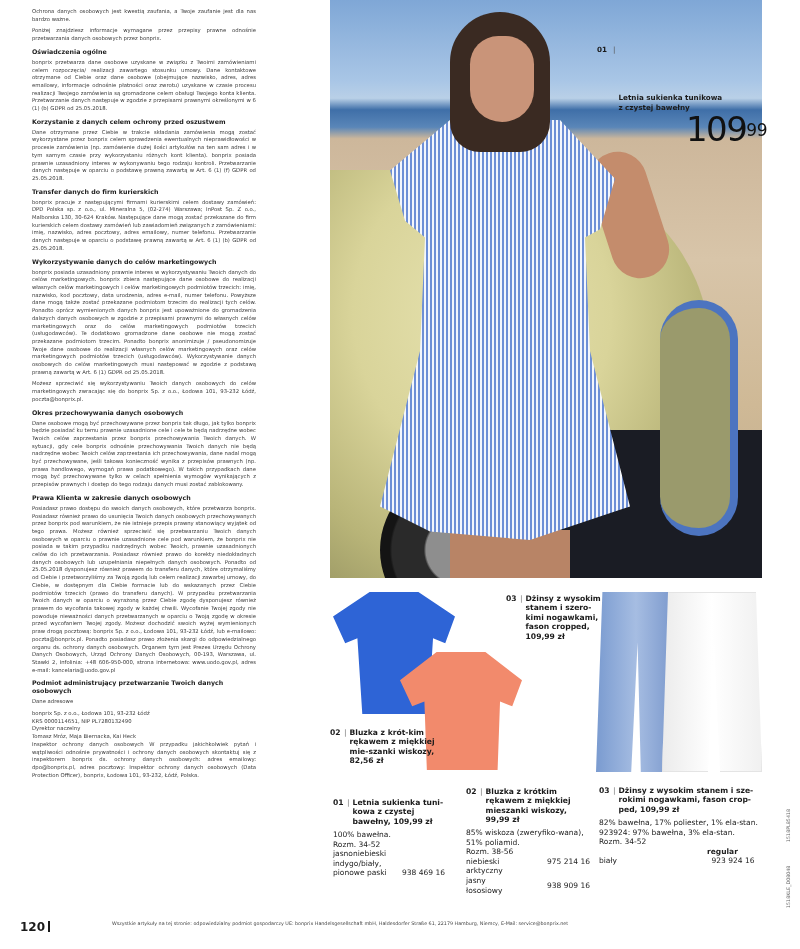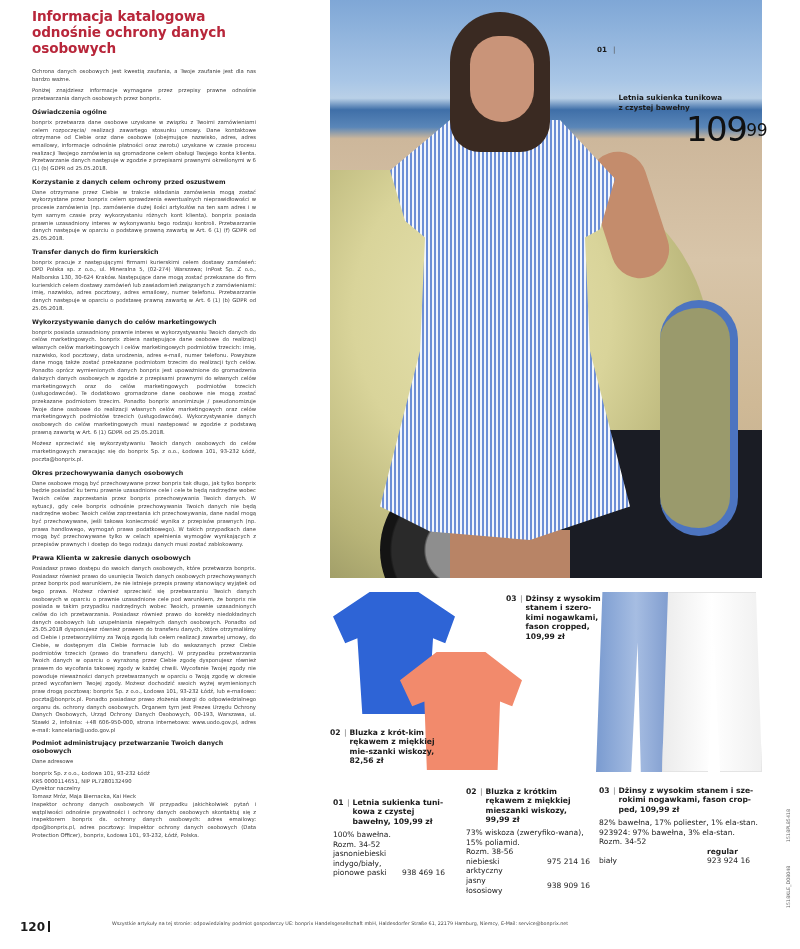--- a/index.html
+++ b/index.html
@@ -48,33 +48,32 @@
                 clip-path:polygon(8% 0,100% 0,98% 100%,56% 100%,52% 28%,44% 100%,0 100%); }
   .jeans.white { left:662px; width:100px; background:linear-gradient(90deg,#ebebeb,#ffffff 50%,#f0f0f0);
                  box-shadow:0 0 0 1px #e4e4e4 inset;
                  clip-path:polygon(6% 0,94% 0,100% 100%,58% 100%,52% 28%,46% 100%,0 100%); }
   
   .label { position:absolute; font-size:7.6px; line-height:9.4px; font-weight:bold; color:#1a1a1a; display:flex; }
   .label .num { flex:none; width:14px; }
   .label .sep { color:#777; font-weight:normal; margin-right:3px; }
   .desc { position:absolute; font-size:7.5px; line-height:9.6px; color:#222; }
   .desc .row { display:flex; justify-content:space-between; }
-  .desc .row .code { white-space:nowrap; }
+  .desc .row .code { white-space:nowrap;text-align:center; }
   .desc .head { font-weight:bold; }
   
   .pageno { position:absolute; left:20px; top:920px; font-size:12px; font-weight:bold; color:#1a1a1a; }
   .pageno .bar { display:inline-block; width:2px; height:11px; background:#1a1a1a; margin-left:3px; vertical-align:-1px; }
   .footer { position:absolute; left:112px; top:921px; font-size:4.8px; color:#444; white-space:nowrap; }
   .vcode { position:absolute; font-size:4.8px; color:#666; transform:rotate(-90deg); transform-origin:left top; white-space:nowrap; }
 </style>
 </head>
 <body>
 
 <div class="legal">
-  <h1>Informacja katalogowa odnośnie ochrony danych osobowych</h1>
   <p>Ochrona danych osobowych jest kwestią zaufania, a Twoje zaufanie jest dla nas bardzo ważne.</p>
   <p>Poniżej znajdziesz informacje wymagane przez przepisy prawne odnośnie przetwarzania danych osobowych przez bonprix.</p>
 
   <h2>Oświadczenia ogólne</h2>
   <p>bonprix przetwarza dane osobowe uzyskane w związku z Twoimi zamówieniami celem rozpoczęcia/ realizacji zawartego stosunku umowy. Dane kontaktowe otrzymane od Ciebie oraz dane osobowe (obejmujące nazwisko, adres, adres emailowy, informacje odnośnie płatności oraz zwrotu) uzyskane w czasie procesu realizacji Twojego zamówienia są gromadzone celem obsługi Twojego konta klienta. Przetwarzanie danych następuje w zgodzie z przepisami prawnymi określonymi w 6 (1) (b) GDPR od 25.05.2018.</p>
 
   <h2>Korzystanie z danych celem ochrony przed oszustwem</h2>
   <p>Dane otrzymane przez Ciebie w trakcie składania zamówienia mogą zostać wykorzystane przez bonprix celem sprawdzenia ewentualnych nieprawidłowości w procesie zamówienia (np. zamówienie dużej ilości artykułów na ten sam adres i w tym samym czasie przy wykorzystaniu różnych kont klienta). bonprix posiada prawnie uzasadniony interes w wykonywaniu tego rodzaju kontroli. Przetwarzanie danych następuje w oparciu o podstawę prawną zawartą w Art. 6 (1) (f) GDPR od 25.05.2018.</p>
 
   <h2>Transfer danych do firm kurierskich</h2>
@@ -156,21 +155,21 @@
     <span class="code" style="align-self:flex-end">938 469 16</span>
   </div>
 </div>
 
 <div class="label" style="left:466px; top:787px; width:124px;">
   <span class="num">02</span>
   <span class="sep">|</span>
   <span>Bluzka z krótkim rękawem z miękkiej mieszanki wiskozy, 99,99 zł</span>
 </div>
 <div class="desc" style="left:466px; top:828px; width:124px;">
-  <div>73% wiskoza (zweryfiko-wana), 15% poliamid.</div>
+  <div>85% wiskoza (zweryfiko-wana), 51% poliamid.</div>
   <div>Rozm. 38-56</div>
   <div class="row">
     <span style="width:54px">niebieski arktyczny</span>
     <span class="code">975 214 16</span>
   </div>
   <div class="row">
     <span style="width:54px">jasny łososiowy</span>
     <span class="code" style="align-self:center">938 909 16</span>
   </div>
 </div>

